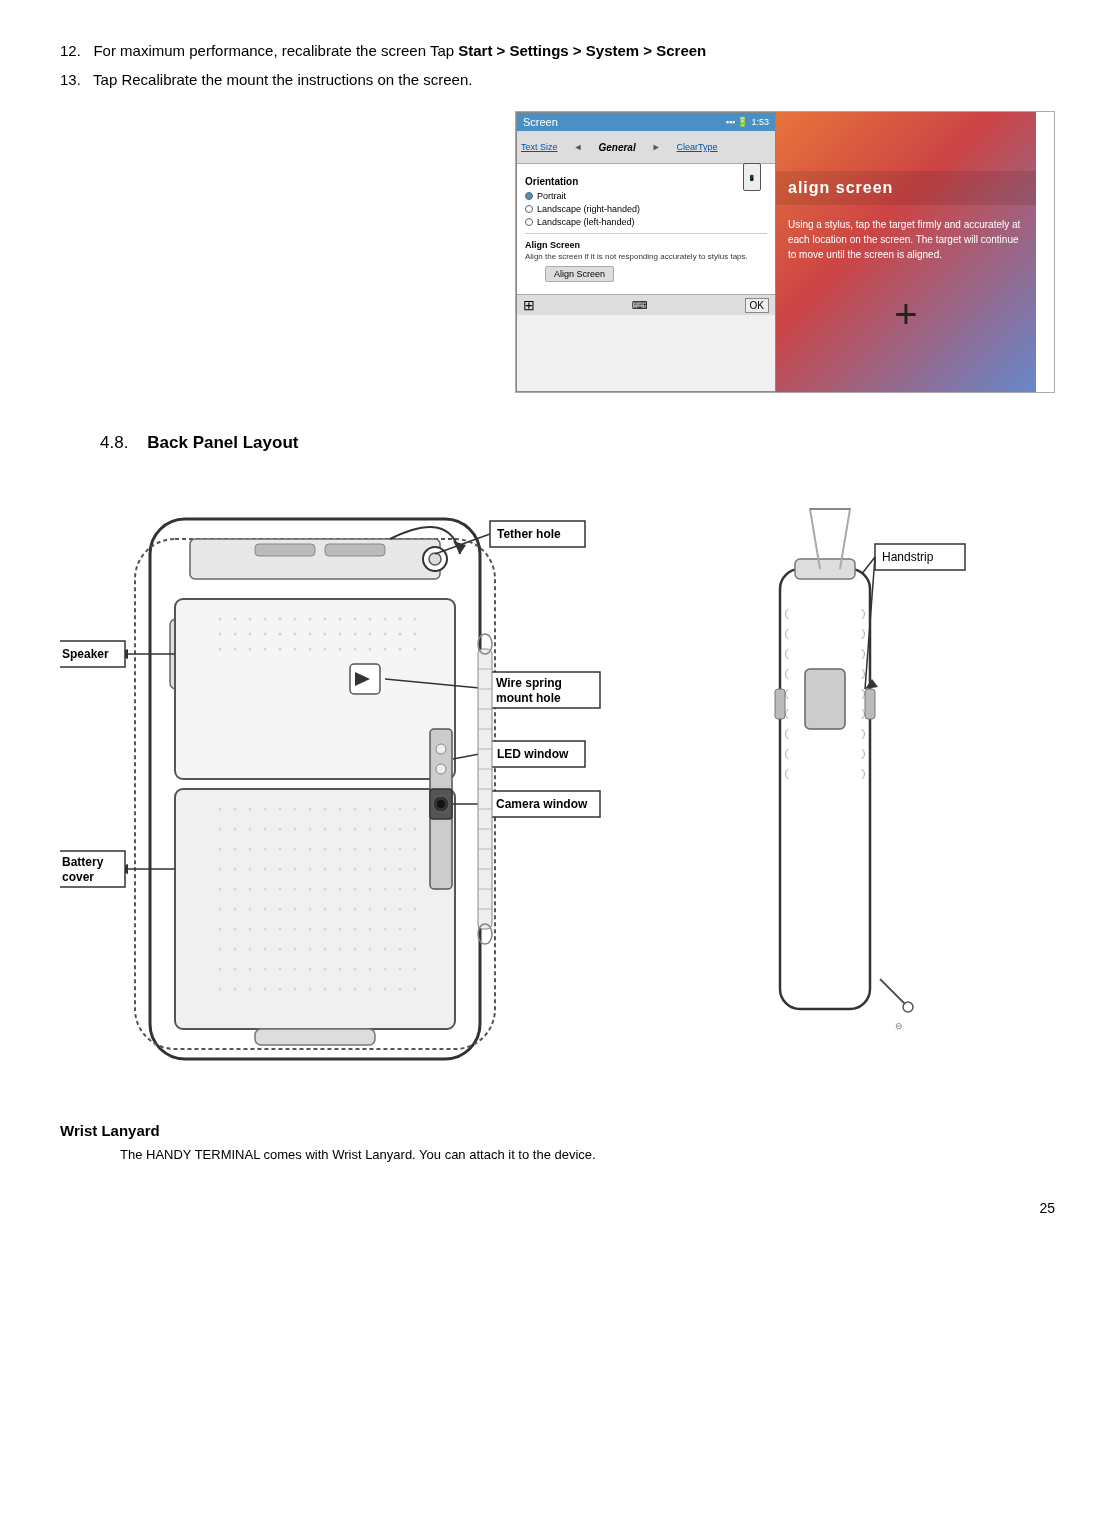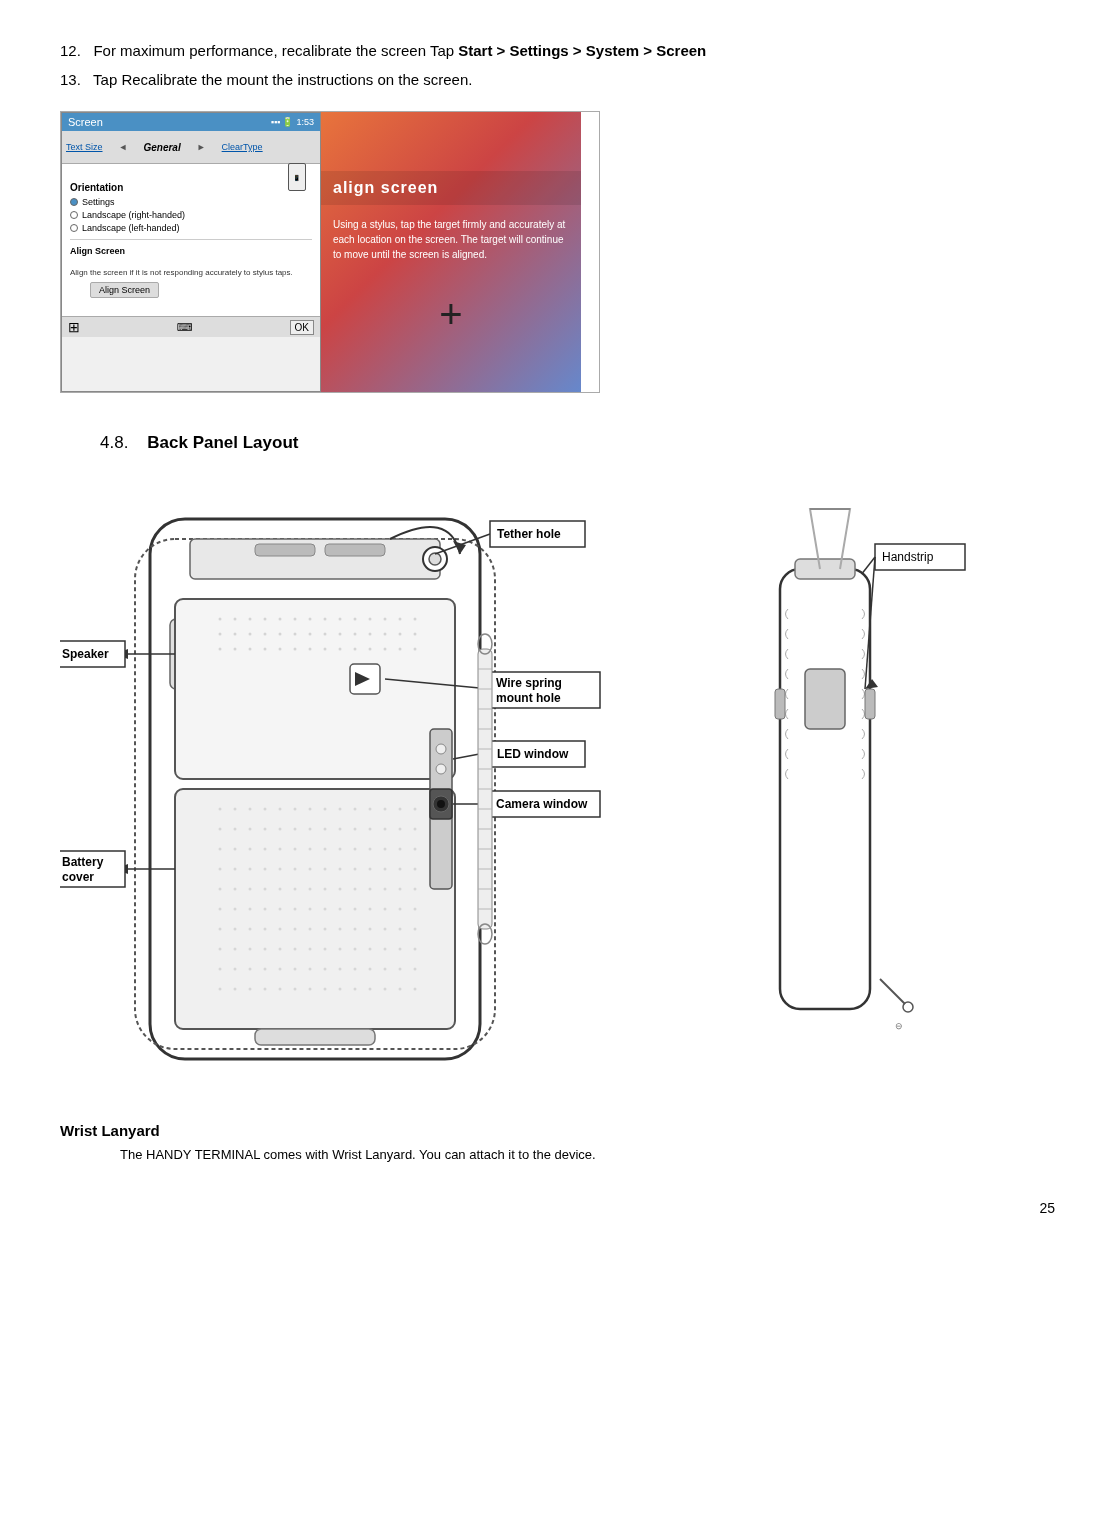--- a/index.html
+++ b/index.html
@@ -40,21 +40,21 @@
     .screen-tabs {
       display: flex;
       background: #ddd;
       border-bottom: 1px solid #aaa;
       font-size: 10px;
       align-items: center;
       padding: 2px 4px;
       gap: 16px;
     }
     .screen-content {
-      padding: 18px 8px;
+      padding: 12px 8px;
       font-size: 10px;
       background: #fff;
     }
     .screen-content .section-title {
       font-weight: bold;
       font-size: 10px;
       margin-bottom: 4px;
     }
     .screen-content .radio-row {
       display: flex;
@@ -82,21 +82,21 @@
       padding-top: 6px;
       border-top: 1px solid #ccc;
     }
     .align-section .label {
       font-weight: bold;
       font-size: 9px;
     }
     .align-section .desc {
       font-size: 8px;
       color: #333;
-      margin: 12px 0 4px 0;
+      margin: 2px 0 4px 0;
       line-height: 1.3;
     }
     .align-btn {
       background: #ddd;
       border: 1px solid #aaa;
       border-radius: 2px;
       font-size: 9px;
       padding: 2px 8px;
       display: inline-block;
       margin-left: 20px;
@@ -180,21 +180,21 @@
     <span>For maximum performance, recalibrate the screen Tap </span>
     <strong>Start &gt; Settings &gt; System &gt; Screen</strong>
   </p>
   <p>
     <span>13.</span>
     &nbsp;
     <span>Tap Recalibrate the mount the instructions on the screen.</span>
   </p>
 </div>
 
-<div style="display:flex; justify-content:flex-start; margin: 20px auto 40px auto;">
+<div style="display:flex; justify-content:flex-end; margin: 20px auto 40px auto;">
   <div style="display:flex; border:1px solid #aaa; width:540px;">
 
     <div class="screen-left">
       <div class="screen-header">
         <span>Screen</span>
         <span style="font-size:9px;">▪▪▪ 🔋 <span>1:53</span></span>
       </div>
       <div class="screen-tabs">
         <span style="font-size:9px; cursor:pointer; color:#0055aa; text-decoration:underline;">Text Size</span>
         <span style="font-size:9px; color:#555;">◄</span>
@@ -202,21 +202,21 @@
         <span style="font-size:9px; color:#555;">►</span>
         <span style="font-size:9px; cursor:pointer; color:#0055aa; text-decoration:underline;">ClearType</span>
         <div class="phone-icon-cell" style="position:relative; margin-left:auto;">
           <div style="width:18px;height:28px;border:1.5px solid #555;border-radius:2px;font-size:6px;display:flex;align-items:center;justify-content:center;background:#eee;">📱</div>
         </div>
       </div>
       <div class="screen-content">
         <div class="section-title">Orientation</div>
         <div class="radio-row">
           <div class="radio-dot"></div>
-          <span>Settings</span>
+          <span>Portrait</span>
         </div>
         <div class="radio-row">
           <div class="radio-empty"></div>
           <span>Landscape (right-handed)</span>
         </div>
         <div class="radio-row">
           <div class="radio-empty"></div>
           <span>Landscape (left-handed)</span>
         </div>
         <div class="align-section">

